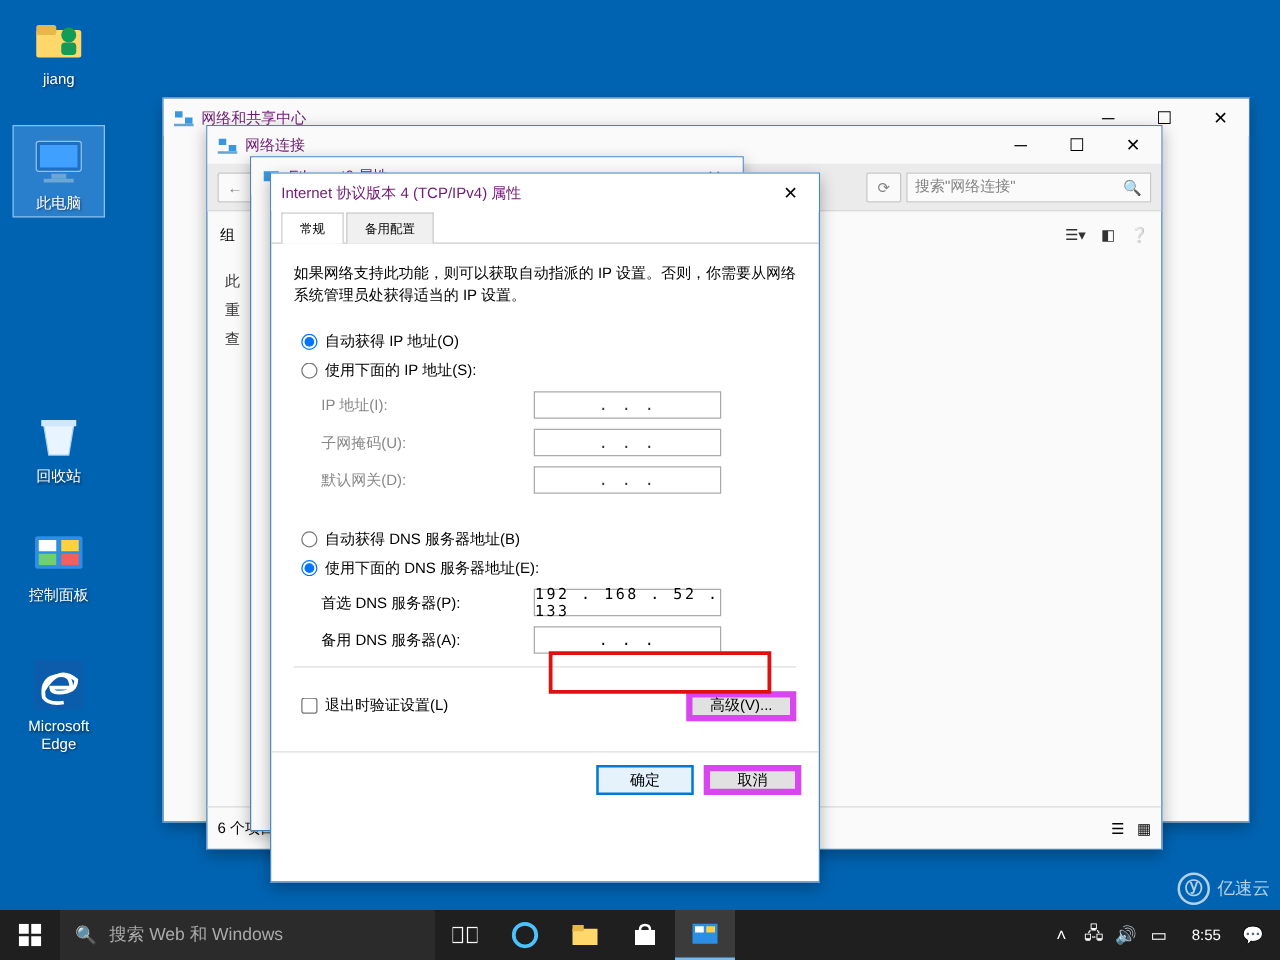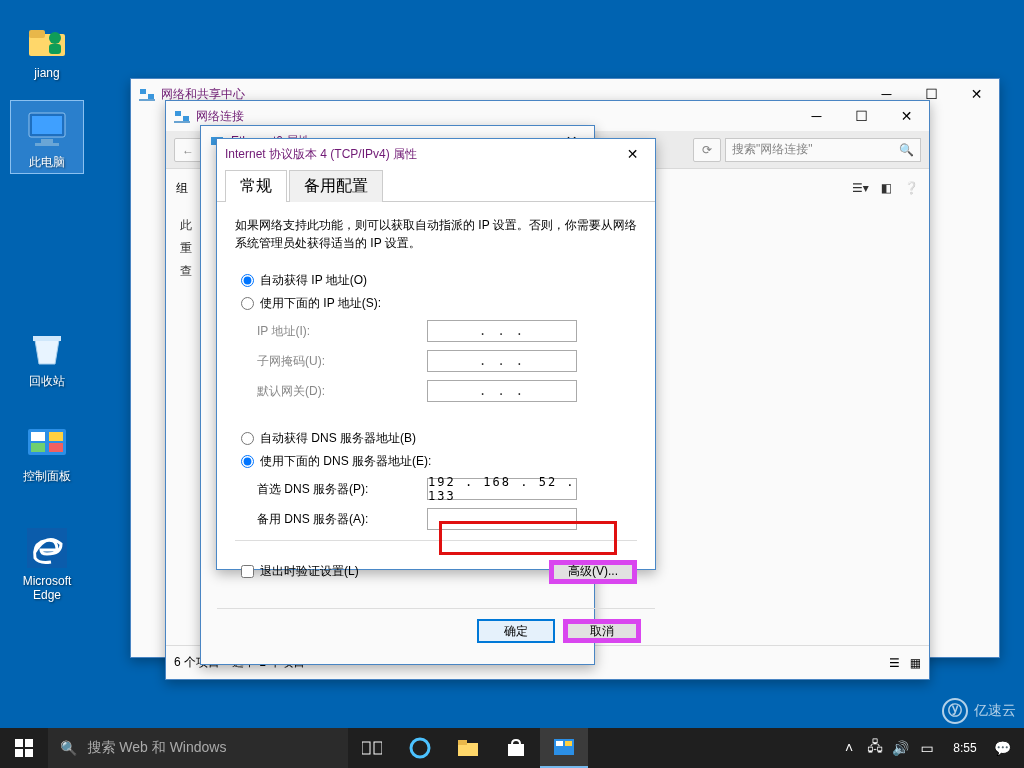--- a/index.html
+++ b/index.html
@@ -41,23 +41,23 @@
 #w2 .row2 .lnk { color:#0066cc; }
 #w2 .row2 .grp { margin-left:auto; display:flex; gap:12px; align-items:center; color:#333; }
 #w2 .body { padding:10px 14px; font-size:12px; color:#333; }
 #w2 .statusrow { height:34px; display:flex; align-items:center; padding:0 8px; font-size:12px; gap:12px; position:absolute; bottom:0; left:0; right:0; border-top:1px solid #e0e0e0; }
 #w2 .statusrow .sp { margin-left:auto; display:flex; gap:10px; }
 
 
 #w3 { left:200px; top:125px; width:395px; height:540px; }
 
 
-#w4 { left:216px; top:138px; width:440px; height:432px; z-index:10; }
+#w4 { left:216px; top:138px; width:440px; height:568px; z-index:10; }
 #w4 .titlebar { border-bottom:none; }
-#w4 .tabs { display:flex; padding-left:8px; font-size:16px; border-bottom:1px solid #ccc; }
+#w4 .tabs { display:flex; padding-left:8px; font-size:10px; border-bottom:1px solid #ccc; }
 #w4 .tab { padding:5px 14px; border:1px solid #ccc; border-bottom:none; margin-right:2px; background:#f0f0f0; position:relative; top:1px; }
 #w4 .tab.act { background:#fff; }
 #w4 .content { padding:14px 18px 10px; font-size:12px; color:#000; }
 #w4 .desc { line-height:18px; margin-bottom:20px; }
 #w4 .radio { display:flex; align-items:center; margin:6px 6px; }
 #w4 .radio input { margin-right:6px; }
 #w4 .fieldrow { display:flex; align-items:center; margin:8px 0 8px 22px; }
 #w4 .fieldrow .flabel { width:170px; color:#888; }
 #w4 .fieldrow.enabled .flabel { color:#000; }
 #w4 .ipbox { width:150px; height:22px; border:1px solid #aaa; background:#fff; display:flex; align-items:center; justify-content:center; letter-spacing:2px; font-family:Consolas,monospace; font-size:12px; }
@@ -75,21 +75,21 @@
 
 .watermark { position:absolute; right:8px; bottom:44px; color:rgba(255,255,255,.7); font-size:14px; display:flex; align-items:center; gap:6px; }
 .watermark .circ { width:26px; height:26px; border:2px solid rgba(255,255,255,.7); border-radius:50%; display:flex; align-items:center; justify-content:center; font-weight:bold; }
 
 svg { display:block; }
 </style>
 </head>
 <body>
 
 <div class="desktop">
-  <div class="dicon" style="left:10px; top:12px">
+  <div class="dicon" style="left:10px; top:2px">
     <div class="ibox">
       <svg width="40" height="40">
           <rect x="2" y="14" width="36" height="22" rx="2" fill="#ffd76a"></rect>
           <rect x="2" y="10" width="16" height="8" rx="2" fill="#e8b74a"></rect>
           <circle cx="28" cy="18" r="6" fill="#0f9d58"></circle>
           <rect x="22" y="24" width="12" height="10" rx="3" fill="#0f9d58"></rect>
         </svg>
     </div>
     <div class="lbl">jiang</div>
   </div>

